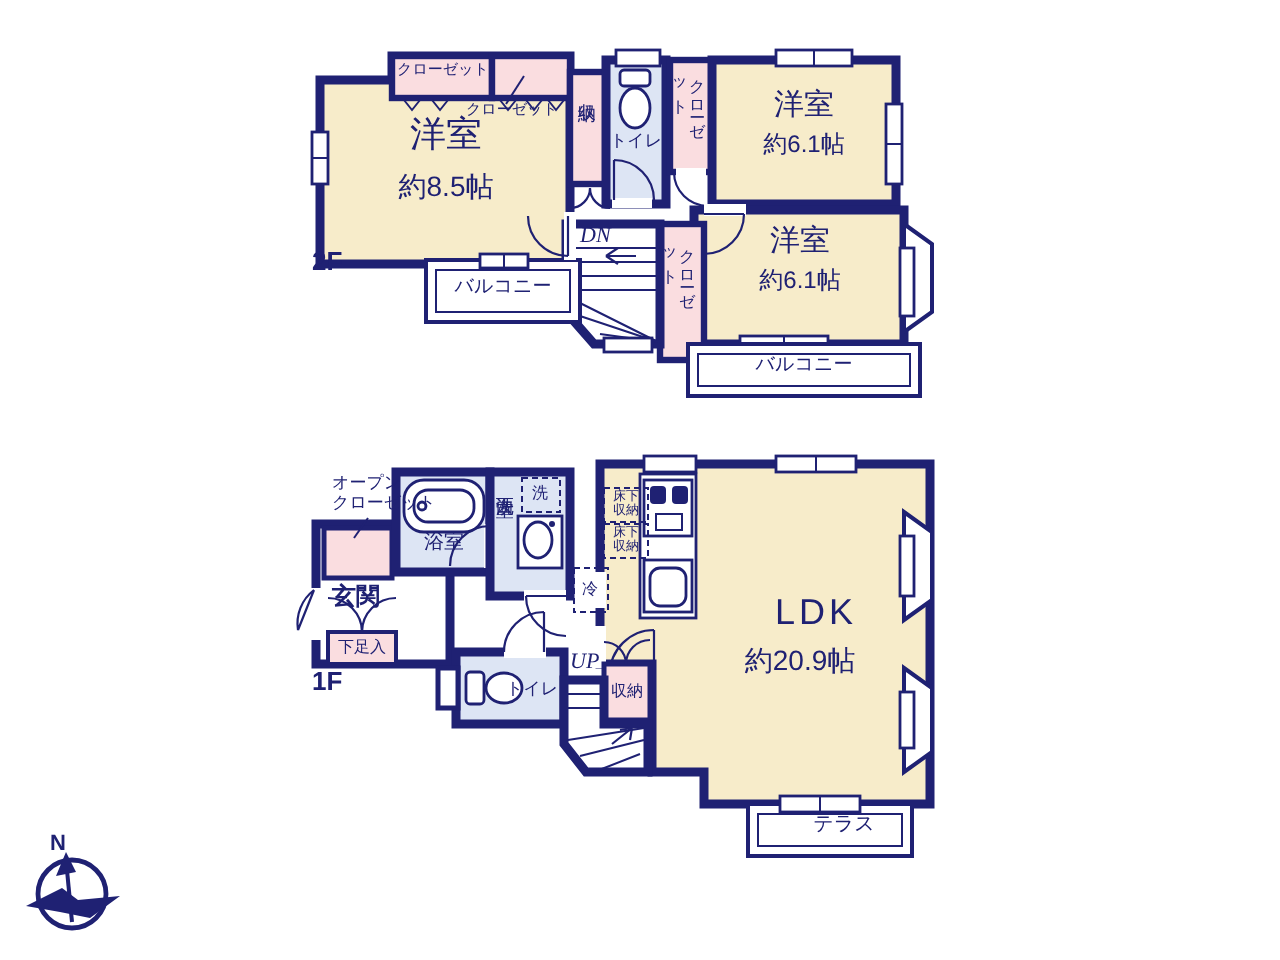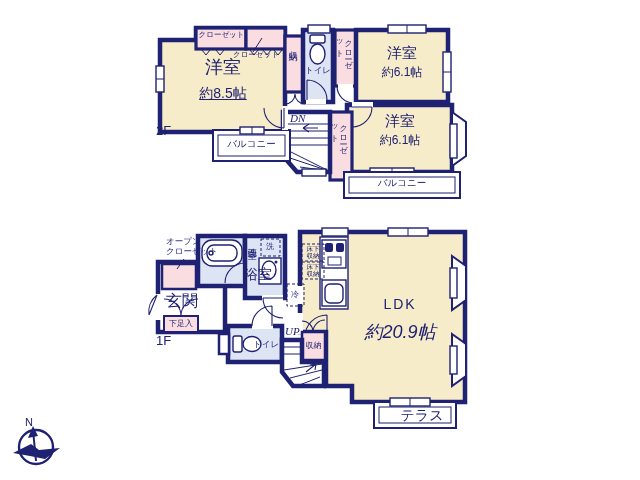--- a/index.html
+++ b/index.html
@@ -4,21 +4,21 @@
 <style>
   html,body{margin:0;padding:0;background:#fff;}
   .canvas{position:relative;width:640px;height:480px;background:#fff;overflow:hidden;
           font-family:"Liberation Sans","DejaVu Sans",sans-serif;color:#1f2173;}
   .plan-svg{position:absolute;left:0;top:0;}
   .lbl{position:absolute;color:#1f2173;line-height:1.15;white-space:nowrap;}
   .c{text-align:center;}
   .v{writing-mode:vertical-rl;text-orientation:upright;white-space:normal;letter-spacing:1px;}
   .pre{white-space:pre-line;}
   .it{font-style:italic;font-family:"Liberation Serif","DejaVu Serif",serif;font-weight:normal;}
-  .b{font-weight:normal;}
+  .b{font-weight:bold;}
   .company{color:#c9c9d6;letter-spacing:2px;font-size:20px;}
   
   .room{fill:#f7ecca;stroke:#1f2173;stroke-width:4.5;}
   .pink{fill:#fadde0;stroke:#1f2173;stroke-width:3.2;}
   .wet{fill:#dde5f4;stroke:#1f2173;stroke-width:4.5;}
   .white{fill:#ffffff;stroke:#1f2173;stroke-width:4.5;}
   .thin{fill:#ffffff;stroke:#1f2173;stroke-width:2;}
   .hair{fill:none;stroke:#1f2173;stroke-width:1;}
   .icon{fill:#ffffff;stroke:#1f2173;stroke-width:1.4;}
   .win{fill:#ffffff;stroke:#1f2173;stroke-width:1.4;}
@@ -207,44 +207,44 @@
 </svg>
 
 <div class="lbl c" style="left:197px;top:31px;width:49px;font-size:7.5px;">クローゼット</div>
 <div class="lbl" style="left:233px;top:51px;font-size:7.5px;">クローゼット</div>
 <div class="lbl v" style="left:288px;top:44px;height:28px;font-size:9px;">収納</div>
 <div class="lbl c" style="left:303px;top:66px;width:30px;font-size:8.5px;">トイレ</div>
 <div class="lbl v" style="left:334px;top:34px;height:34px;font-size:8px;line-height:1.1;">クローゼット</div>
 <div class="lbl c" style="left:356px;top:44px;width:92px;font-size:15px;">洋室</div>
 <div class="lbl c" style="left:356px;top:66px;width:92px;font-size:12px;">約6.1帖</div>
 <div class="lbl c" style="left:162px;top:57px;width:122px;font-size:18px;">洋室</div>
-<div class="lbl c" style="left:162px;top:85px;width:122px;font-size:14px;text-decoration:underline;">約8.5帖</div>
+<div class="lbl c" style="left:162px;top:85px;width:122px;font-size:14px;">約8.5帖</div>
 <div class="lbl b" style="left:156px;top:124px;font-size:13px;">2F</div>
 <div class="lbl c" style="left:214px;top:139px;width:75px;font-size:9.5px;">バルコニー</div>
 <div class="lbl it" style="left:290px;top:112px;font-size:11px;">DN</div>
 <div class="lbl v" style="left:329px;top:119px;height:34px;font-size:8px;line-height:1.1;">クローゼット</div>
 <div class="lbl c" style="left:350px;top:112px;width:100px;font-size:15px;">洋室</div>
 <div class="lbl c" style="left:350px;top:134px;width:100px;font-size:12px;">約6.1帖</div>
 <div class="lbl c" style="left:346px;top:178px;width:112px;font-size:9.5px;">バルコニー</div>
 
 <div class="lbl pre" style="left:166px;top:237px;font-size:8.5px;">オープン
 クローゼット</div>
-<div class="lbl c" style="left:202px;top:266px;width:40px;font-size:14px;padding-left:36px;">浴室</div>
+<div class="lbl c" style="left:202px;top:266px;width:40px;font-size:10px;">浴室</div>
 <div class="lbl v" style="left:247px;top:241px;height:42px;font-size:9px;">洗面室</div>
 <div class="lbl" style="left:266px;top:242px;font-size:8px;">洗</div>
 <div class="lbl" style="left:291px;top:290px;font-size:8px;">冷</div>
 <div class="lbl c pre" style="left:302px;top:245px;width:22px;font-size:6.5px;">床下
 収納</div>
 <div class="lbl c pre" style="left:302px;top:263px;width:22px;font-size:6.5px;">床下
 収納</div>
-<div class="lbl b" style="left:166px;top:292px;font-size:16px;text-align:right;">玄関</div>
+<div class="lbl b" style="left:166px;top:292px;font-size:12px;text-align:right;">玄関</div>
 <div class="lbl c" style="left:165px;top:319px;width:32px;font-size:8px;">下足入</div>
 <div class="lbl b" style="left:156px;top:334px;font-size:13px;">1F</div>
 <div class="lbl" style="left:253px;top:340px;font-size:8.5px;">トイレ</div>
 <div class="lbl it" style="left:285px;top:325px;font-size:11px;">UP</div>
 <div class="lbl c" style="left:303px;top:341px;width:21px;font-size:8px;">収納</div>
-<div class="lbl c" style="left:350px;top:296px;width:100px;font-size:14px;letter-spacing:2px;">LDK</div>
-<div class="lbl c" style="left:350px;top:322px;width:100px;font-size:18px;font-style:italic;">約20.9帖</div>
-<div class="lbl c" style="left:376px;top:407px;width:92px;font-size:14px;">テラス</div>
+<div class="lbl c" style="left:350px;top:296px;width:116px;font-size:18px;letter-spacing:2px;">LDK</div>
+<div class="lbl c" style="left:350px;top:322px;width:100px;font-size:14px;">約20.9帖</div>
+<div class="lbl c" style="left:376px;top:407px;width:92px;font-size:10px;">テラス</div>
 
 <div class="lbl b" style="left:25px;top:416px;font-size:11px;">N</div>
 
 </div>
 
 </body></html>

